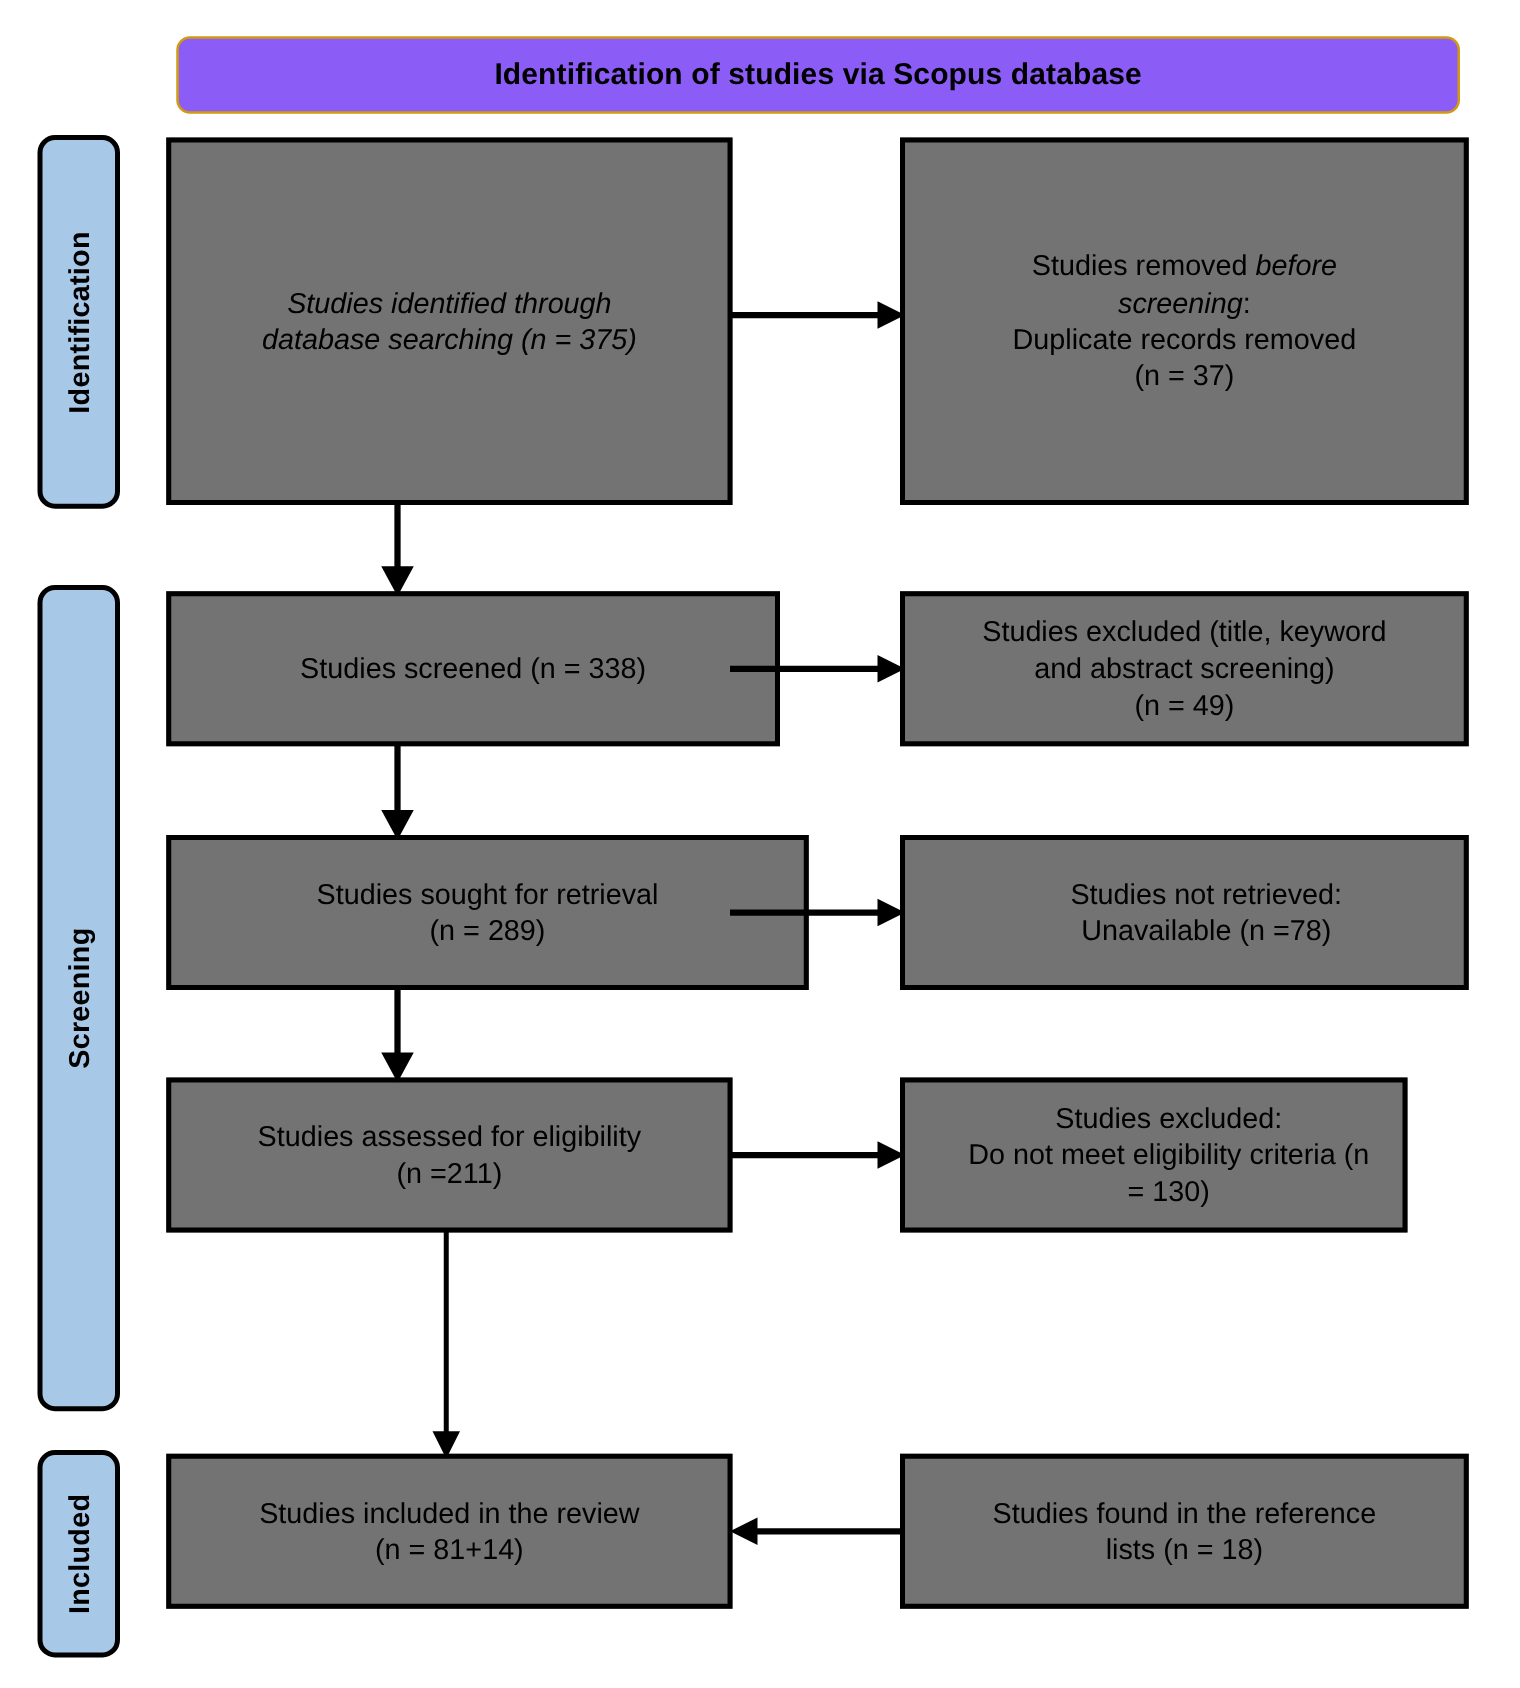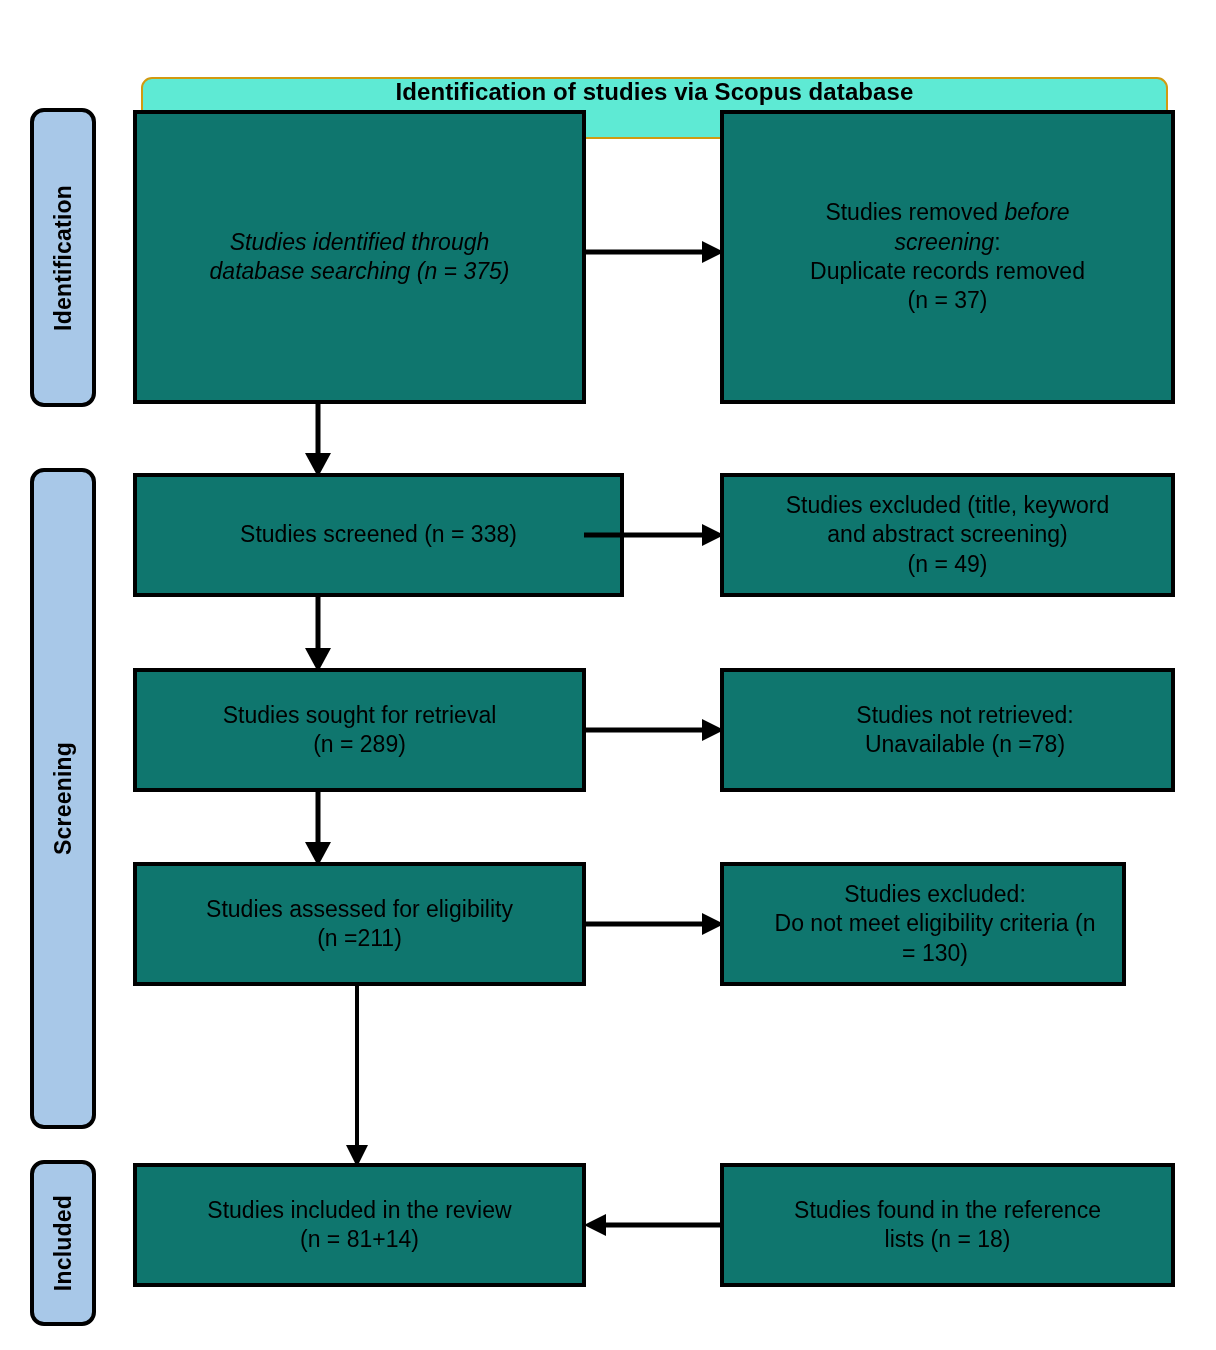--- a/index.html
+++ b/index.html
@@ -20,28 +20,27 @@
     overflow: hidden;
   }
 
   
   .header-bar {
     position: absolute;
     left: 141px;
     top: 29px;
     width: 1027px;
     height: 62px;
-    background: #5eead4;
+    background: #8b5cf6;
     border: 2px solid #D19A10;
     border-radius: 11px;
     box-sizing: border-box;
     display: flex;
-    align-items: flex-start;
+    align-items: center;
     justify-content: center;
-    margin-top: 48px;
   }
   .header-bar .title {
     font-size: 24px;
     font-weight: bold;
     color: #000000;
     letter-spacing: 0.1px;
     text-align: center;
     line-height: 1.1;
   }
 
@@ -67,42 +66,42 @@
     white-space: nowrap;
     letter-spacing: 0.2px;
   }
   #stage-identification { top: 108px;  height: 299px; }
   #stage-screening      { top: 468px;  height: 661px; }
   #stage-included       { top: 1160px; height: 166px; }
 
   
   .box {
     position: absolute;
-    background: #0f766e;
+    background: #737373;
     border: 4px solid #000000;
     box-sizing: border-box;
     display: flex;
     align-items: center;
     justify-content: center;
     text-align: center;
   }
   .box .box-text {
     font-size: 23px;
     line-height: 1.28;
     color: #000000;
     padding: 0 10px;
   }
   .box .box-text em {
     font-style: italic;
   }
 
   
   #box-identified      { left: 133px; top: 110px;  width: 453px; height: 294px; font-style: italic; }
   #box-screened        { left: 133px; top: 473px;  width: 491px; height: 124px; }
-  #box-sought          { left: 133px; top: 668px;  width: 453px; height: 124px; }
+  #box-sought          { left: 133px; top: 668px;  width: 514px; height: 124px; }
   #box-assessed        { left: 133px; top: 862px;  width: 453px; height: 124px; }
   #box-included        { left: 133px; top: 1163px; width: 453px; height: 124px; }
 
   
   #box-removed         { left: 720px; top: 110px;  width: 455px; height: 294px; }
   #box-excluded-screen { left: 720px; top: 473px;  width: 455px; height: 124px; }
   #box-not-retrieved   { left: 720px; top: 668px;  width: 455px; height: 124px; padding-left: 35px; }
   #box-excluded-elig   { left: 720px; top: 862px;  width: 406px; height: 124px; padding-left: 24px; }
   #box-reference       { left: 720px; top: 1163px; width: 455px; height: 124px; }
 

